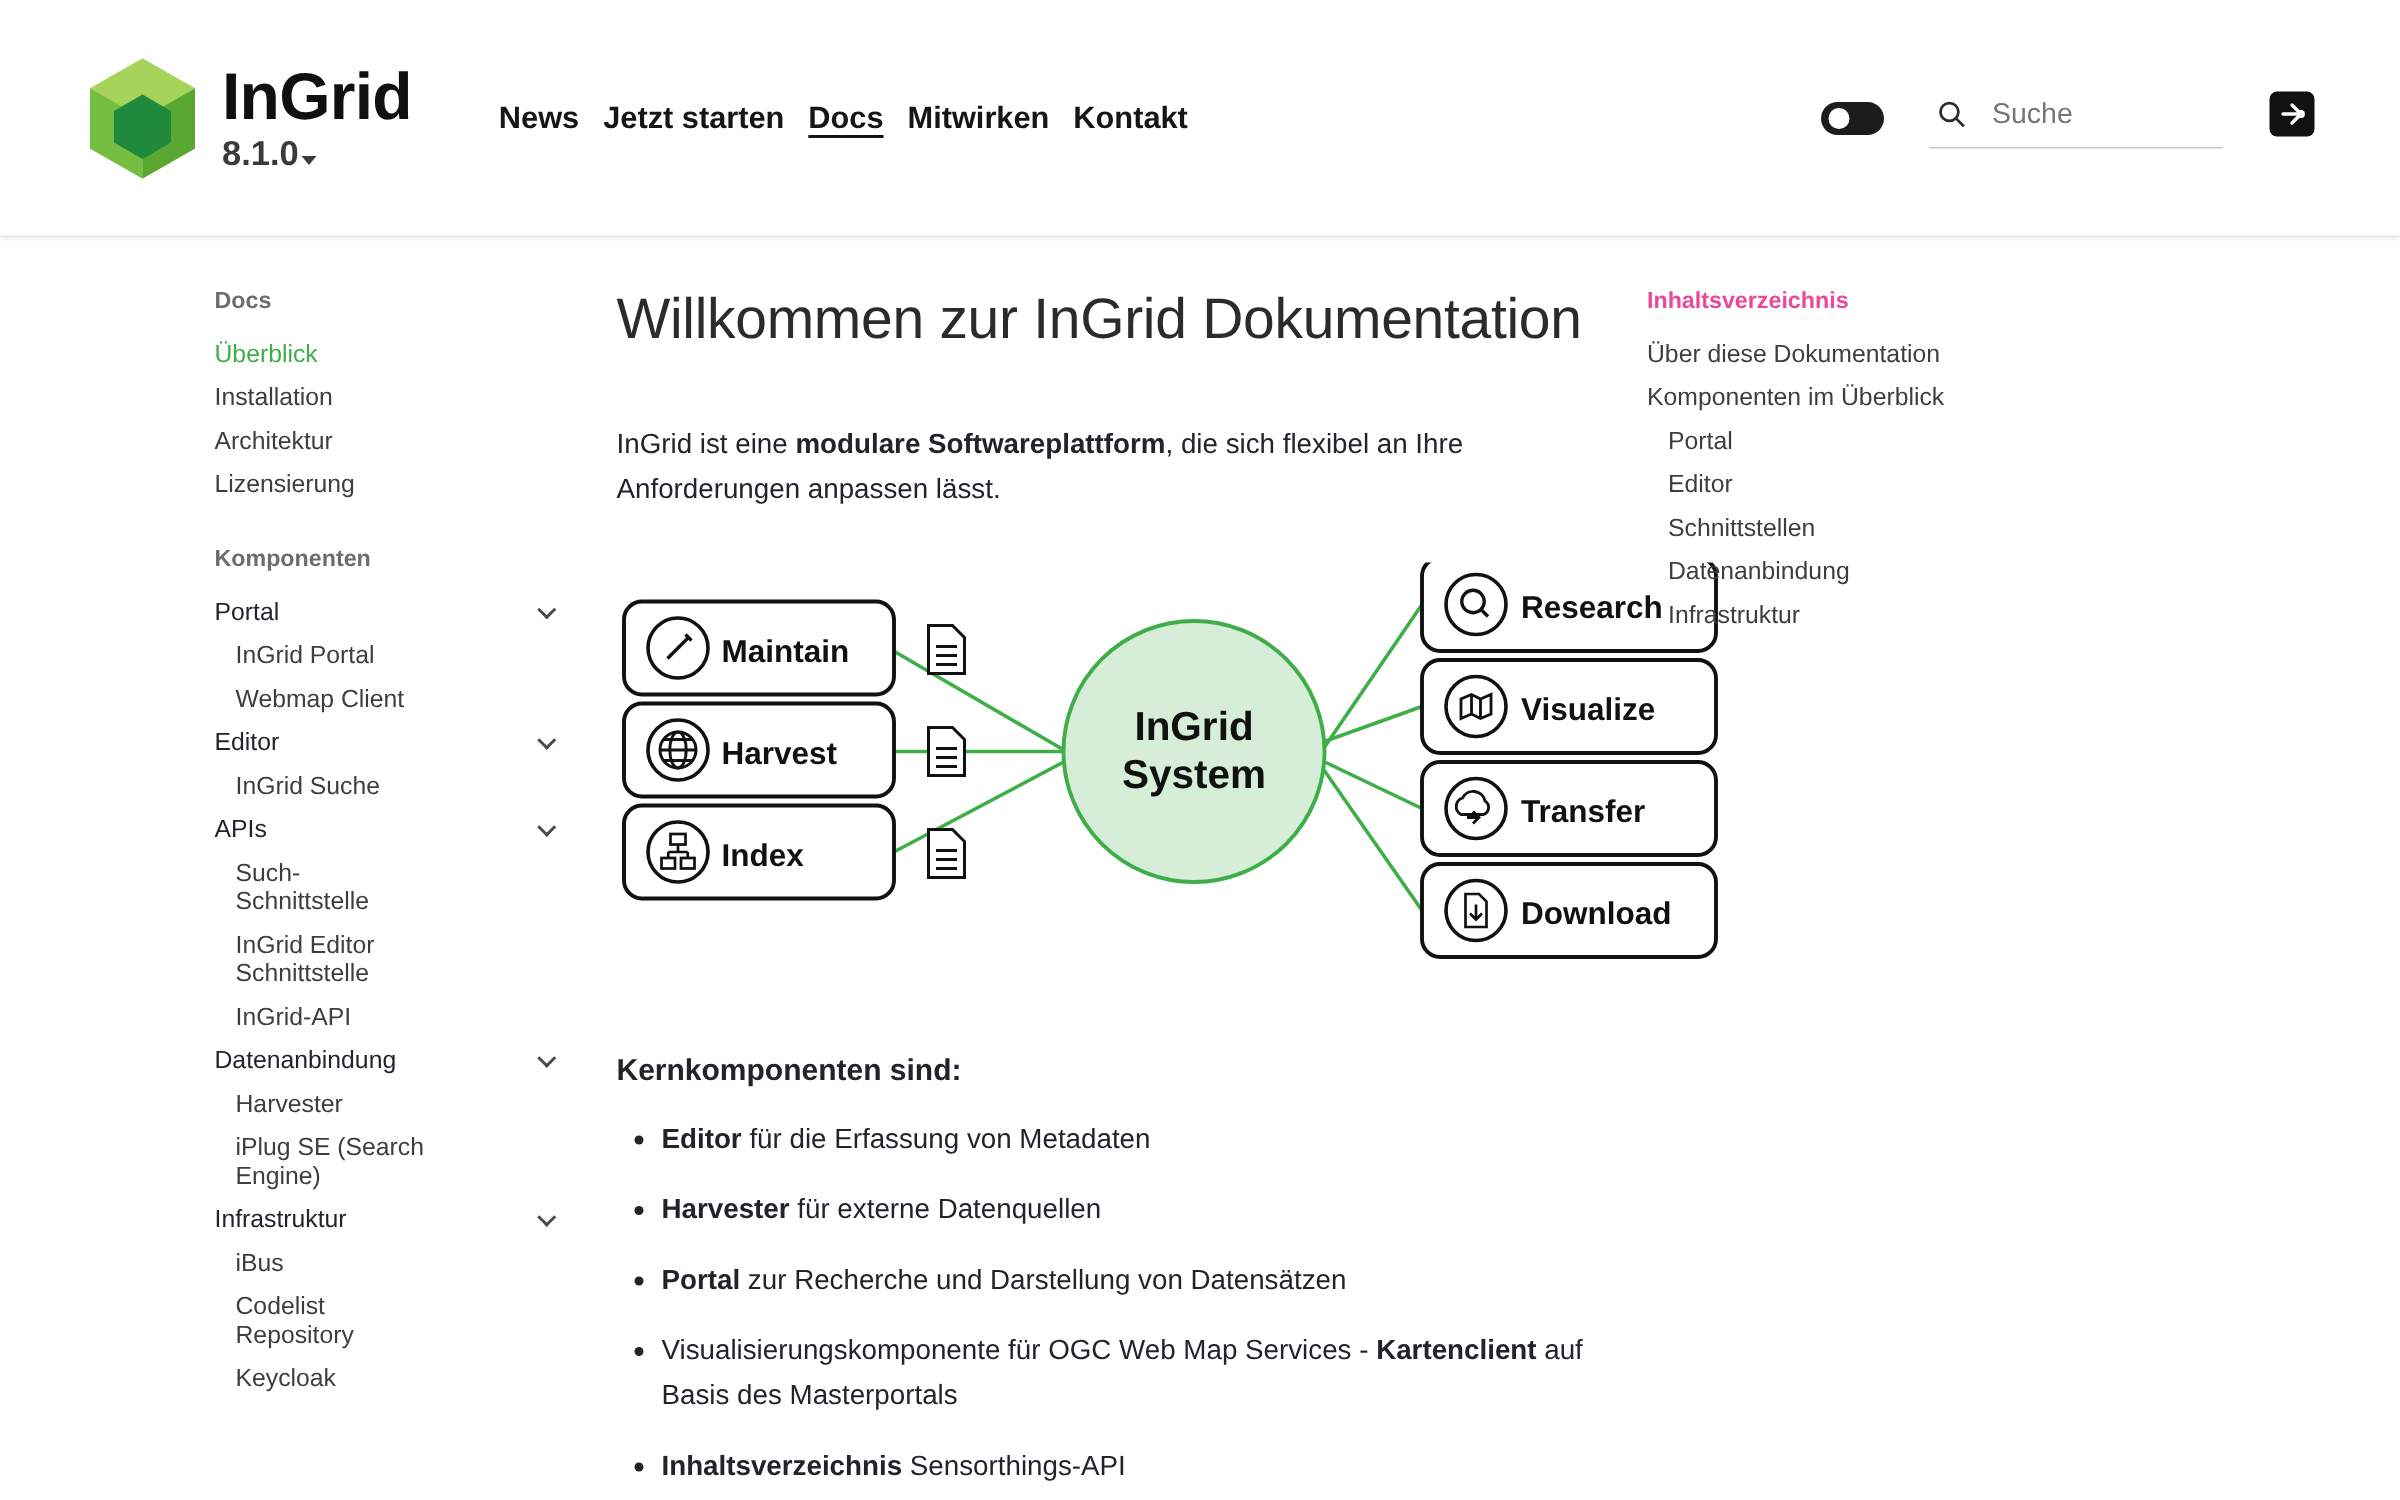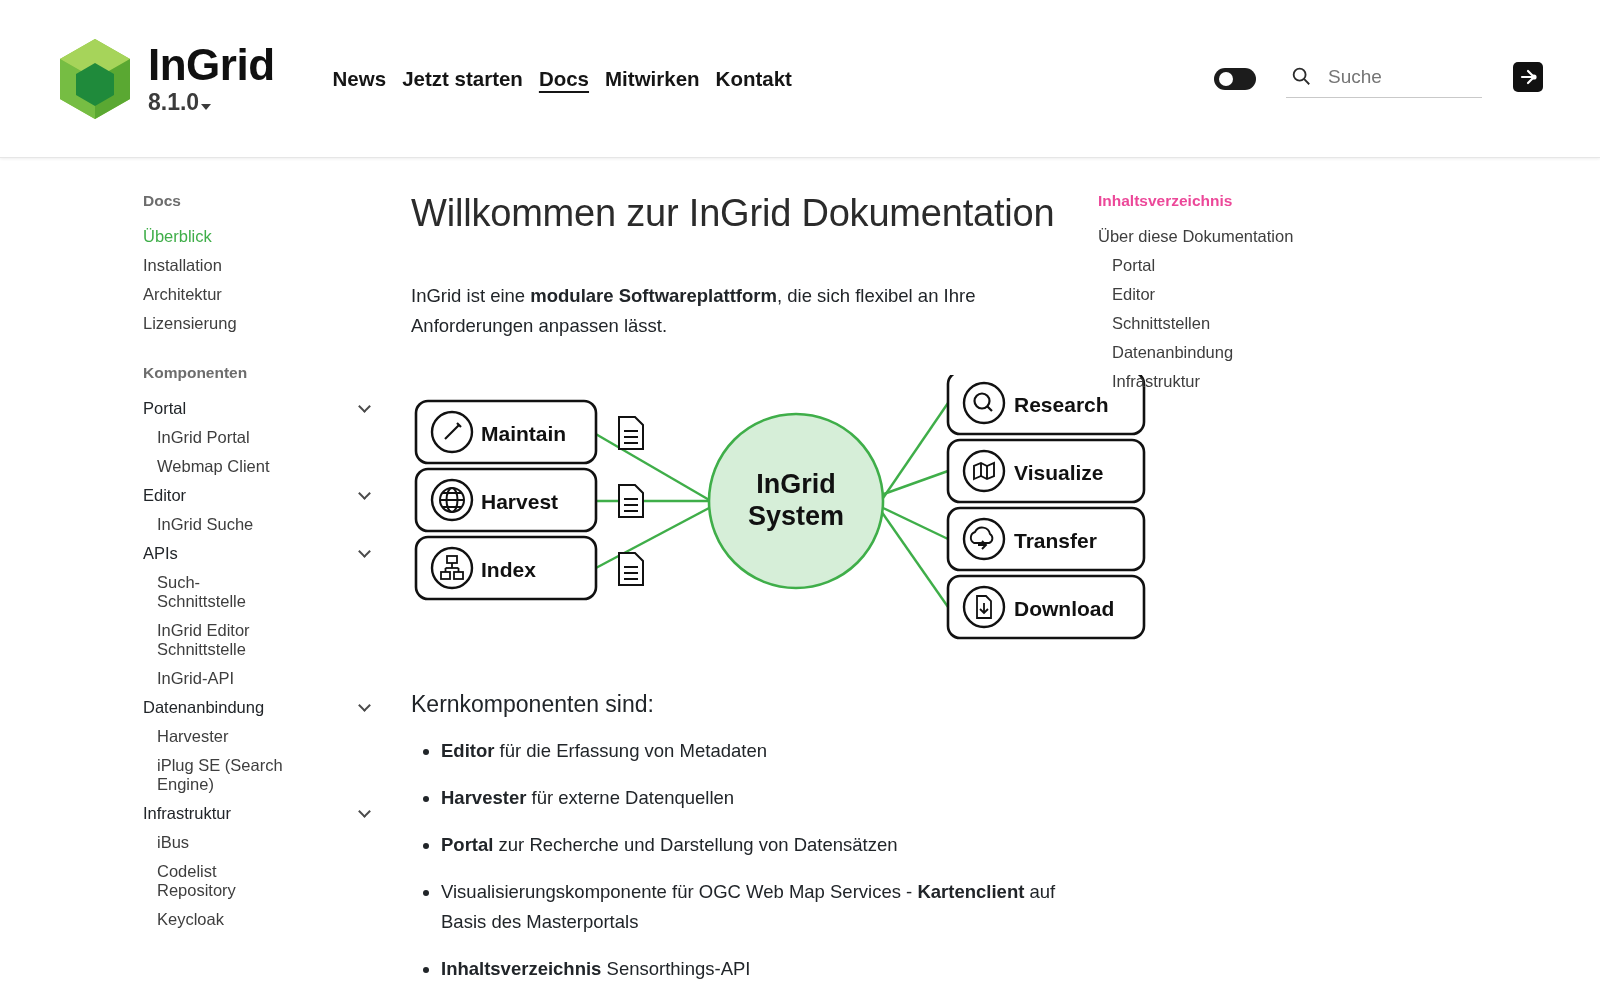--- a/index.html
+++ b/index.html
@@ -165,22 +165,23 @@
     margin: 0 0 46px 0;
     letter-spacing: -0.2px;
   }
   .intro {
     font-size: 18.5px;
     line-height: 1.62;
     margin: 0 0 34px 0;
     color: #212529;
   }
   .lead {
-    font-size: 23px;
-    margin: 26px 0 18px 0;
+    font-size: 20px;
+    margin: 38px 0 18px 0;
+    font-weight: bold;
   }
   ul.core {
     margin: 0;
     padding-left: 30px;
     font-size: 18.5px;
     line-height: 1.62;
   }
   ul.core li { margin-bottom: 17px; }
 
   
@@ -454,19 +455,20 @@
       <li>
         <span>Client zur </span><strong>Visualisierung von Zeitreihen</strong><span> auf Basis des Masterportals</span>
       </li>
 
     </ul>
   </main>
 
   <aside class="toc">
     <div class="toc-title">Inhaltsverzeichnis</div>
     <a href="#">Über diese Dokumentation</a>
+    <a href="#">Komponenten im Überblick</a>
     <a href="#" class="sub">Portal</a>
     <a href="#" class="sub">Editor</a>
     <a href="#" class="sub">Schnittstellen</a>
     <a href="#" class="sub">Datenanbindung</a>
     <a href="#" class="sub">Infrastruktur</a>
   </aside>
 </div>
 
 </body></html>

